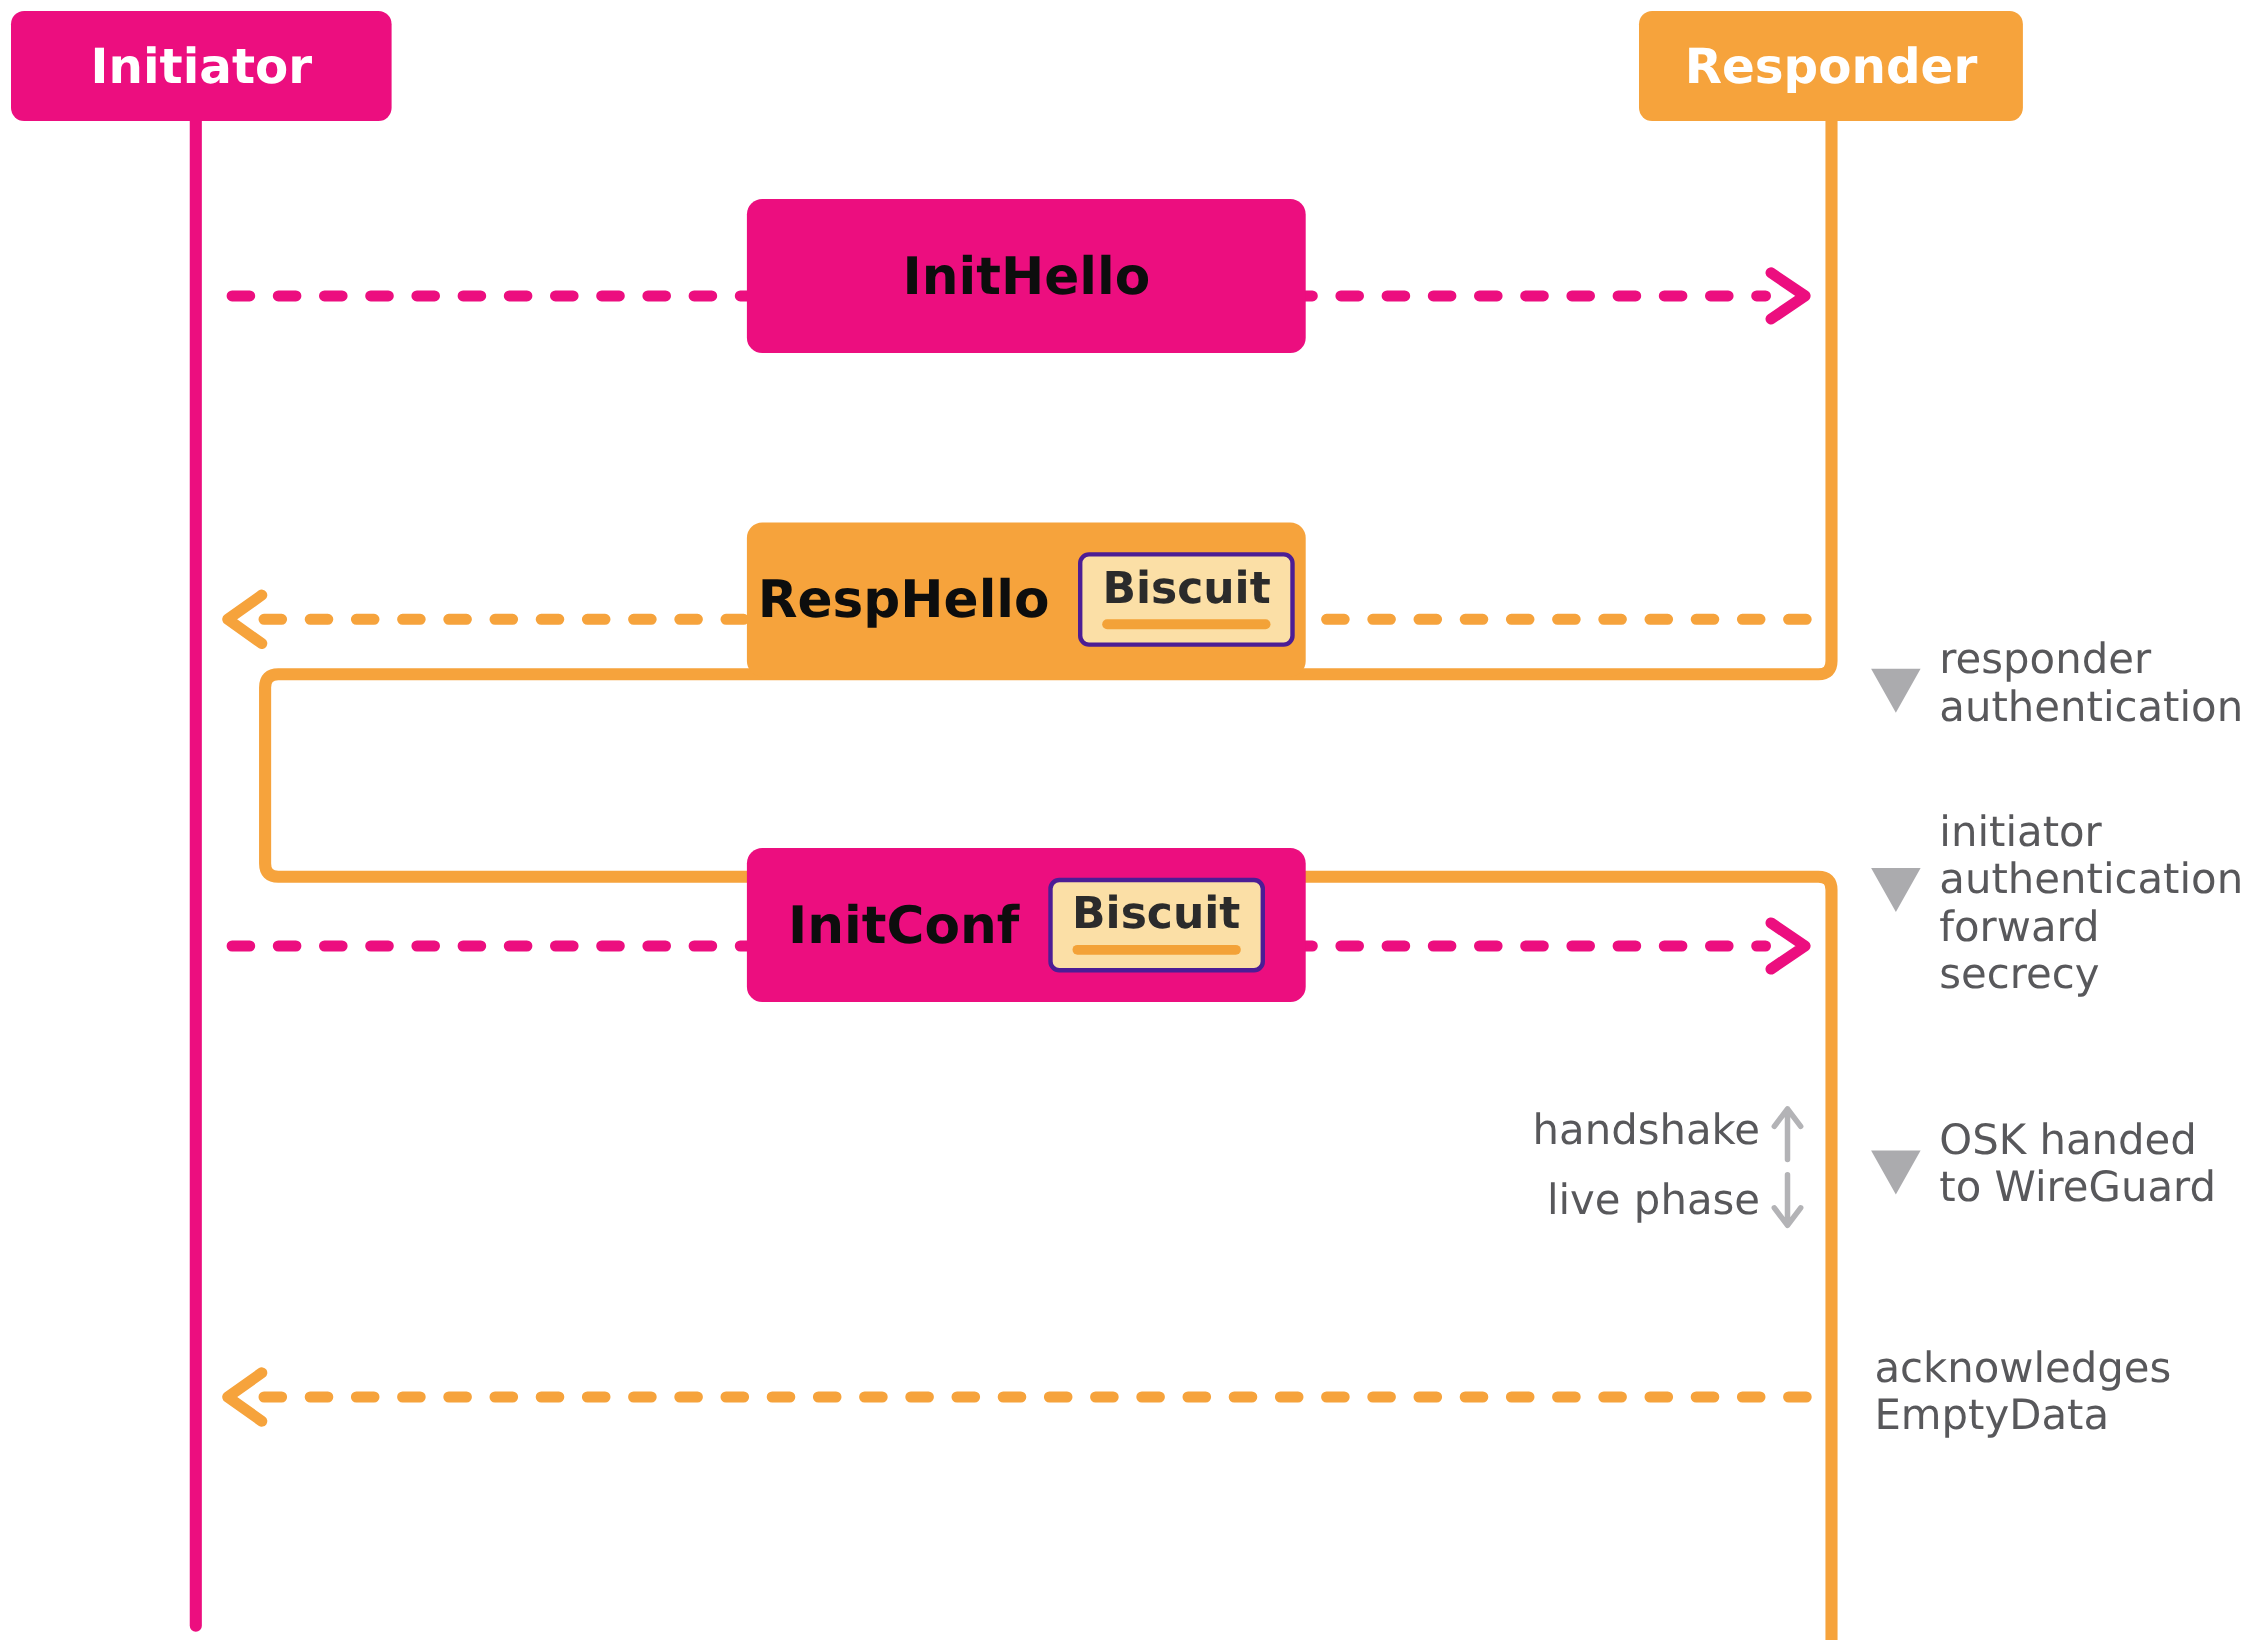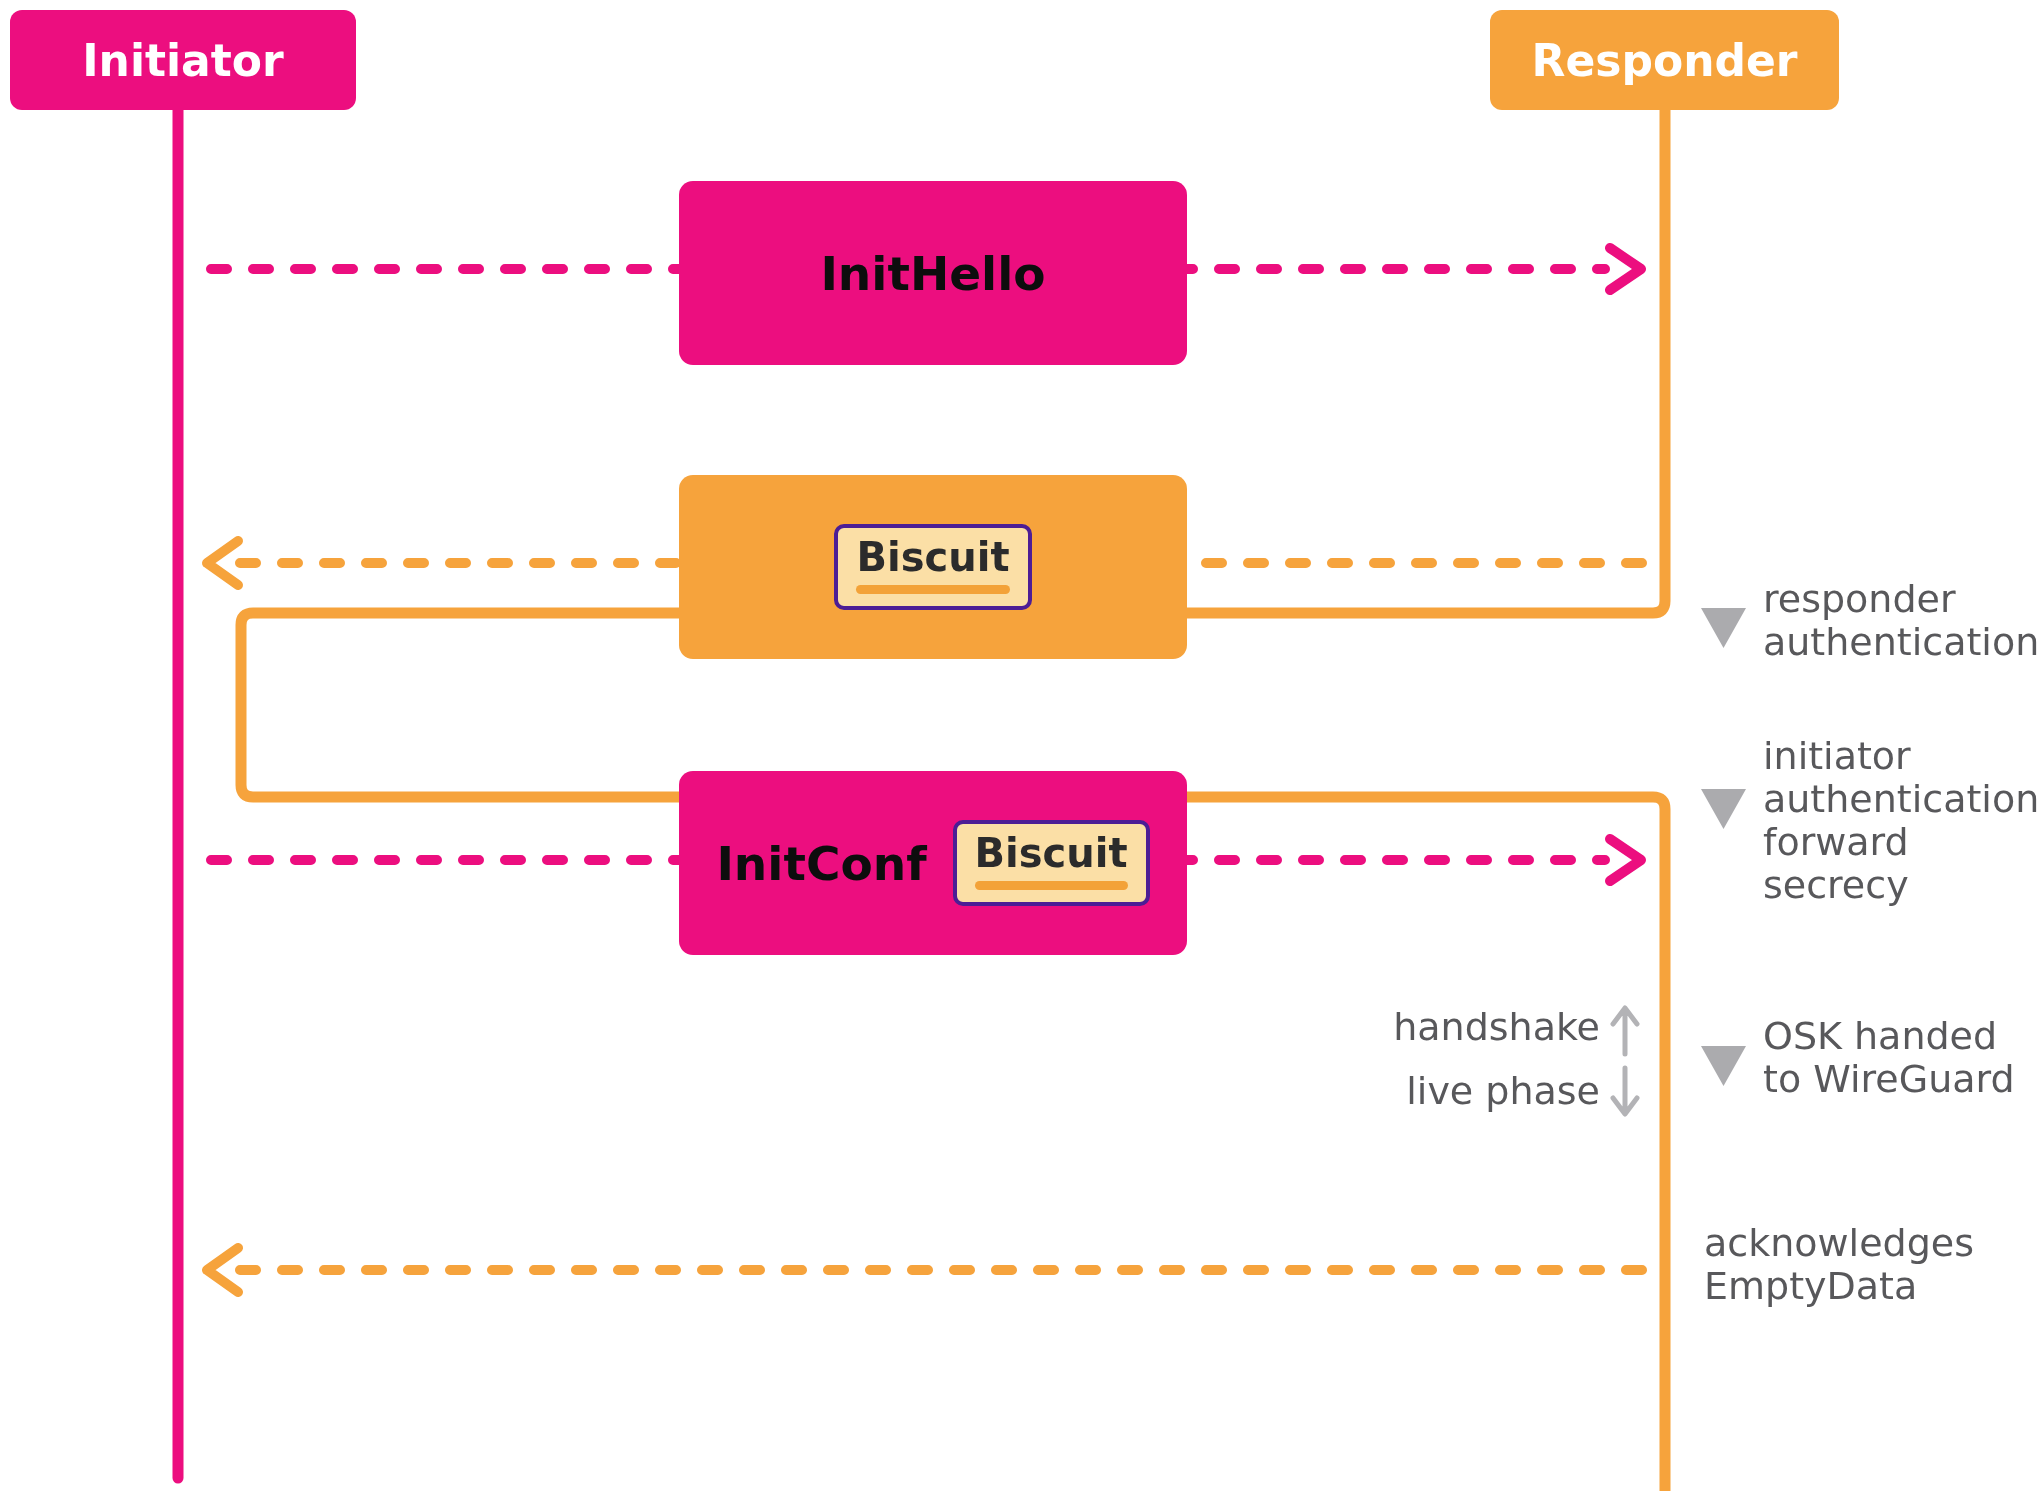--- a/index.html
+++ b/index.html
@@ -26,21 +26,21 @@
   
   .legend{position:absolute;left:738px;top:16px;z-index:3;}
   .legend-row{display:flex;align-items:center;gap:22px;height:40px;margin-bottom:7px;}
   .legend-swatch{width:106px;height:14px;border-radius:7px;}
   .legend-swatch.pink{background:#EC0E7F;}
   .legend-swatch.orange{background:#F6A33C;}
   .legend-label{font-size:31px;color:#3E3E40;}
 
   
   .msg{
-    position:absolute;left:679px;width:508px;height:184px;
+    position:absolute;left:679px;width:508px;height:140px;
     border-radius:14px;
     display:flex;align-items:center;justify-content:center;gap:26px;
     z-index:3;
   }
   .msg.pink{background:#EC0E7F;}
   .msg.orange{background:#F6A33C;}
   .msg-label{font-size:47px;font-weight:600;color:#0d0d0d;}
 
   
   .biscuit{
@@ -101,20 +101,21 @@
   <div class="actor orange">
     <span>Responder</span>
   </div>
 
 
   <div class="msg pink" style="top:181px;">
     <span class="msg-label">InitHello</span>
   </div>
 
   <div class="msg orange" style="top:475px;">
+    <span class="msg-label">RespHello</span>
     <span class="biscuit">
       <span class="biscuit-label">Biscuit</span>
       <span class="biscuit-bar"></span>
     </span>
   </div>
 
   <div class="msg pink" style="top:771px;">
     <span class="msg-label">InitConf</span>
     <span class="biscuit">
       <span class="biscuit-label">Biscuit</span>

